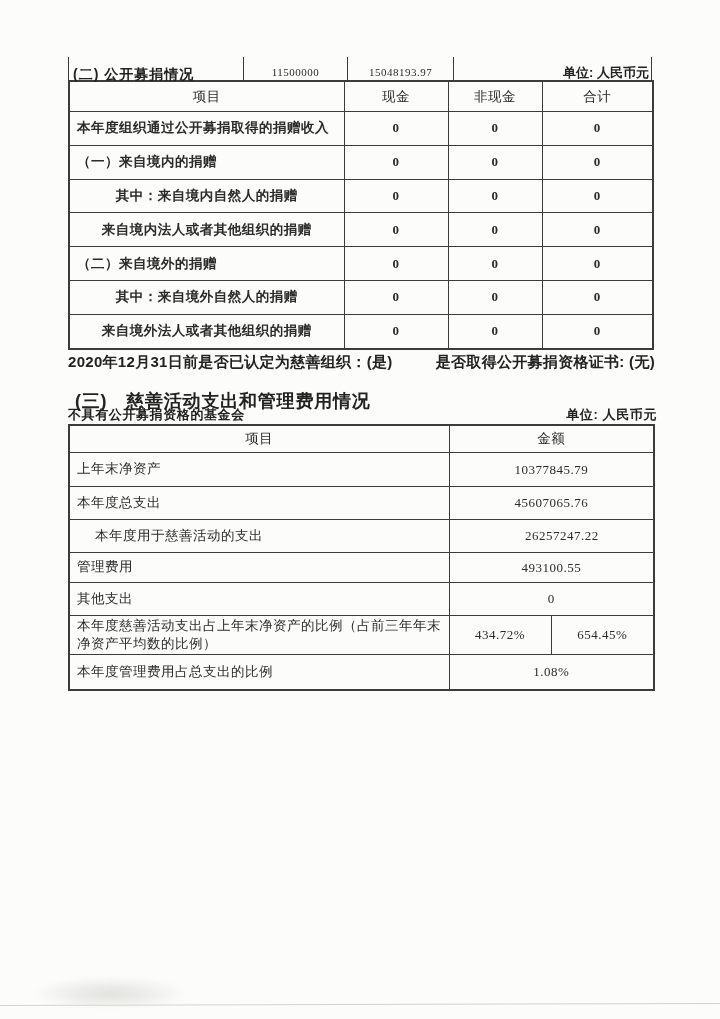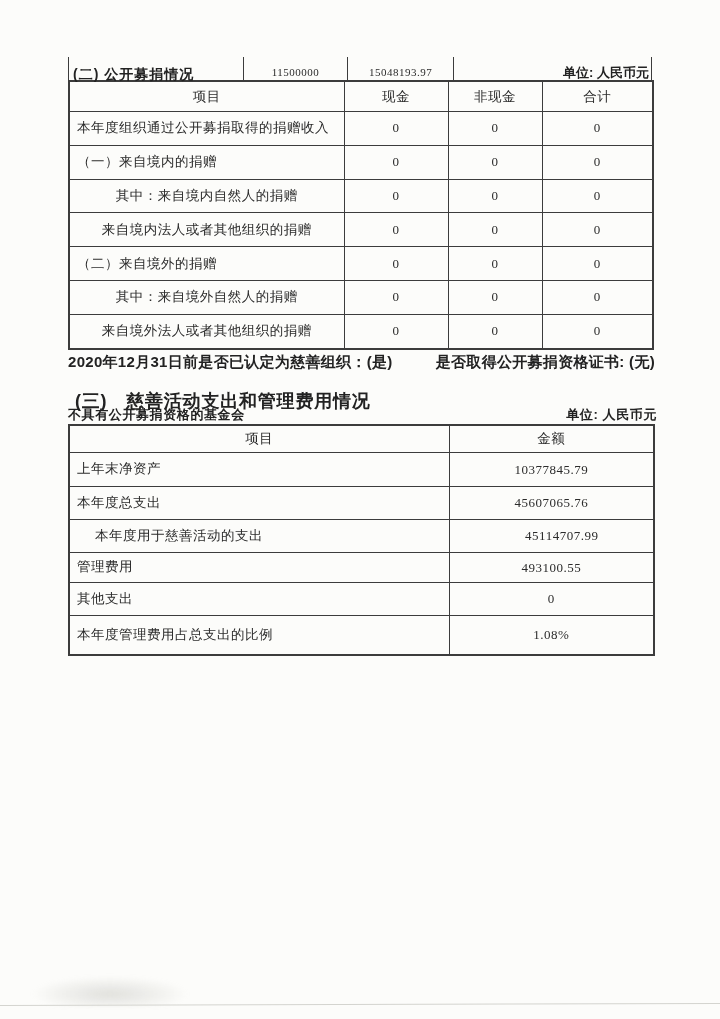--- a/index.html
+++ b/index.html
@@ -33,21 +33,21 @@
   #table1{top:80px;left:68px;width:584px;}
   #table2{top:424px;left:68px;width:585px;}
   td,th{
     border:1.5px solid var(--line,#3c3c3c);
     font-weight:normal;font-size:13.5px;letter-spacing:0.5px;
     padding:0 4px;overflow:hidden;
   }
   #table1{border:2px solid var(--line,#3c3c3c);}
   #table2{border:2px solid var(--line,#3c3c3c);}
   #table1 thead th{height:29px;text-align:center;}
-  #table1 tbody td{height:32.8px;}
+  #table1 tbody td{height:32.8px;font-weight:bold;}
   #table2 thead th{height:26px;text-align:center;}
   .lbl{text-align:left;padding-left:7px;}
   .lbl.center{text-align:center;padding-left:4px;}
   .num{text-align:center;font-size:13px;}
   #t2-body tr:nth-child(1) td{height:33px;}
   #t2-body tr:nth-child(2) td{height:32px;}
   #t2-body tr:nth-child(3) td{height:32px;padding-left:25px;}
   #t2-body tr:nth-child(4) td{height:29px;}
   #t2-body tr:nth-child(5) td{height:32px;}
   #t2-body tr:nth-child(6) td{height:38px;}
@@ -180,31 +180,36 @@
       <tr>
         <td class="lbl">上年末净资产</td>
         <td class="num" colspan="2">10377845.79</td>
       </tr>
       <tr>
         <td class="lbl">本年度总支出</td>
         <td class="num" colspan="2">45607065.76</td>
       </tr>
       <tr>
         <td class="lbl">本年度用于慈善活动的支出</td>
-        <td class="num" colspan="2">45114707.99</td>
+        <td class="num" colspan="2">26257247.22</td>
       </tr>
       <tr>
         <td class="lbl">管理费用</td>
         <td class="num" colspan="2">493100.55</td>
       </tr>
       <tr>
         <td class="lbl">其他支出</td>
         <td class="num" colspan="2">0</td>
       </tr>
       <tr>
+        <td class="lbl">本年度慈善活动支出占上年末净资产的比例（占前三年年末净资产平均数的比例）</td>
+        <td class="num">434.72%</td>
+        <td class="num">654.45%</td>
+      </tr>
+      <tr>
         <td class="lbl">本年度管理费用占总支出的比例</td>
         <td class="num" colspan="2">1.08%</td>
       </tr>
     </tbody>
 </table>
 
 <div class="abs smudge"></div>
 <div class="abs paper-edge"></div>
 
 </body></html>

